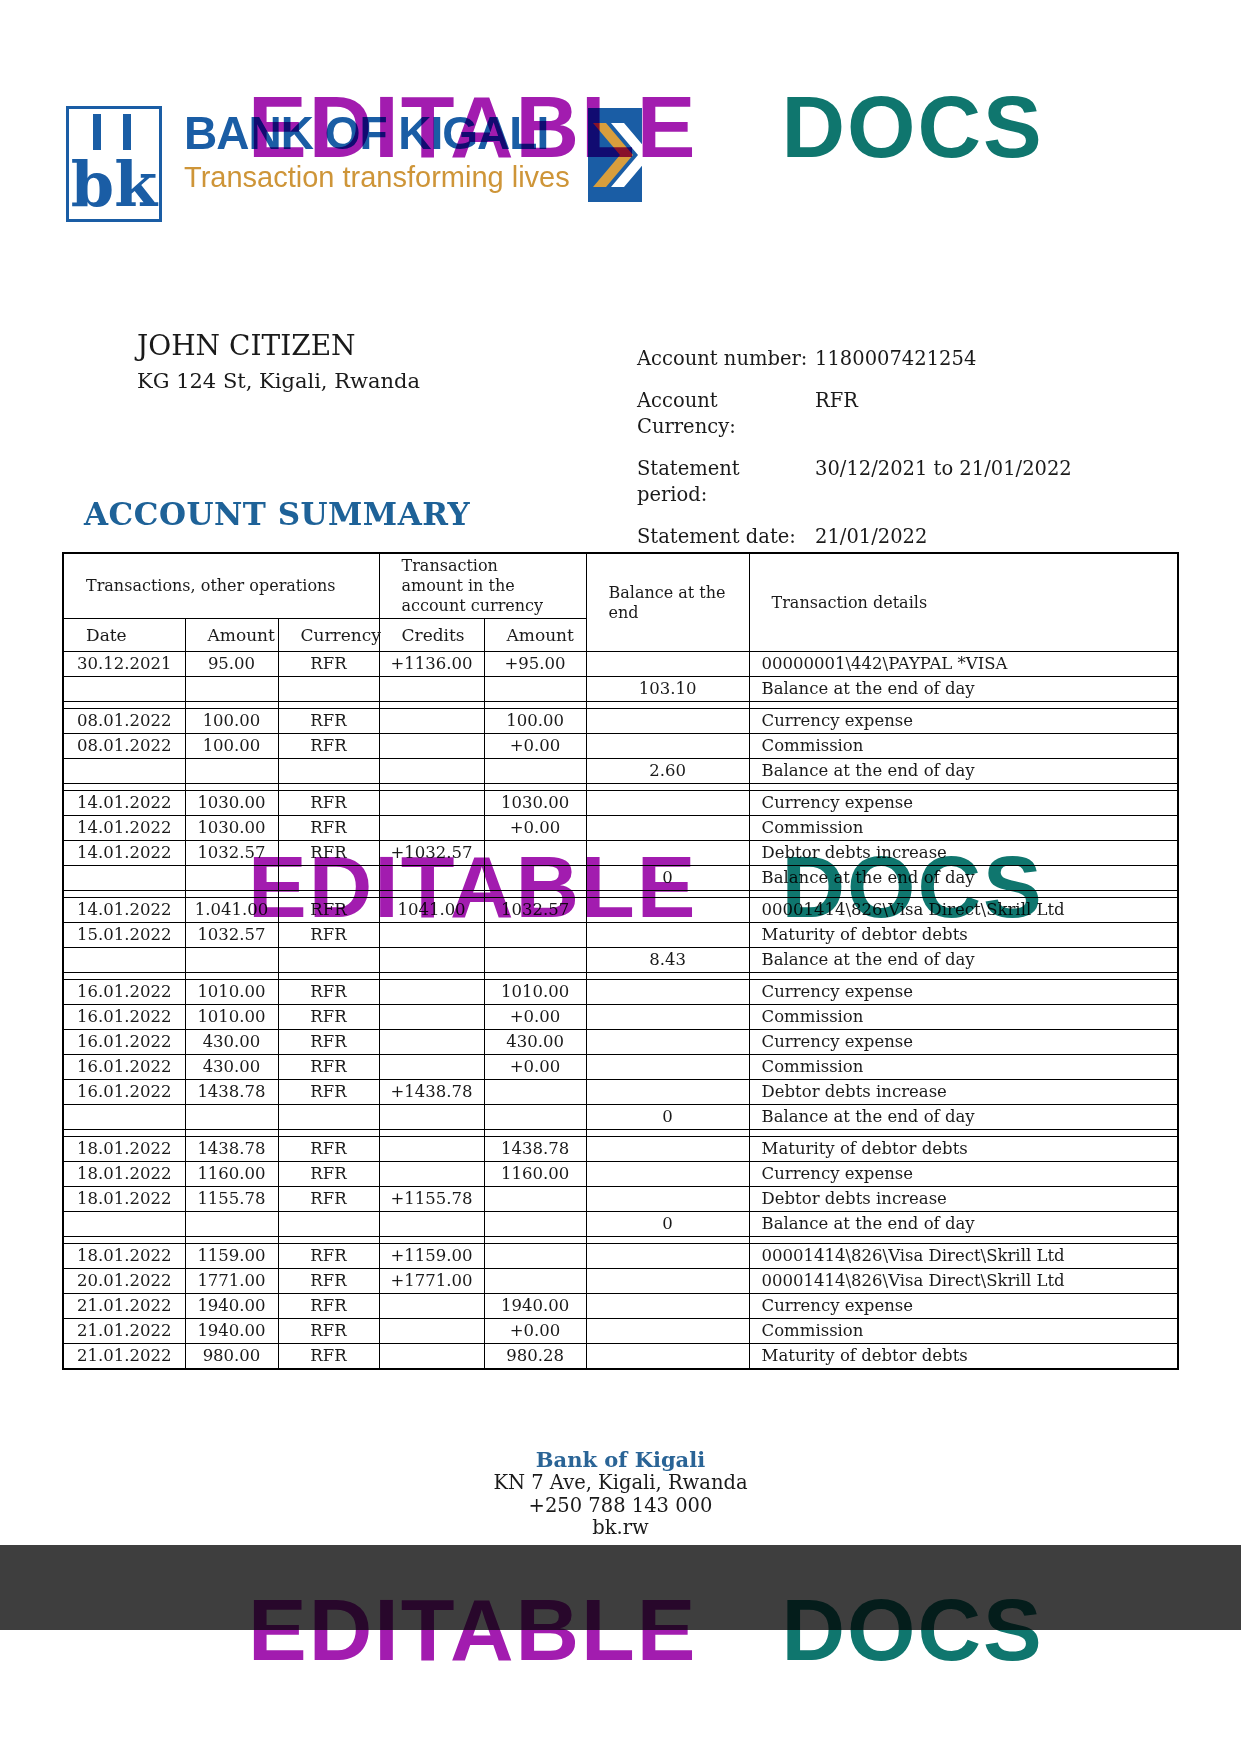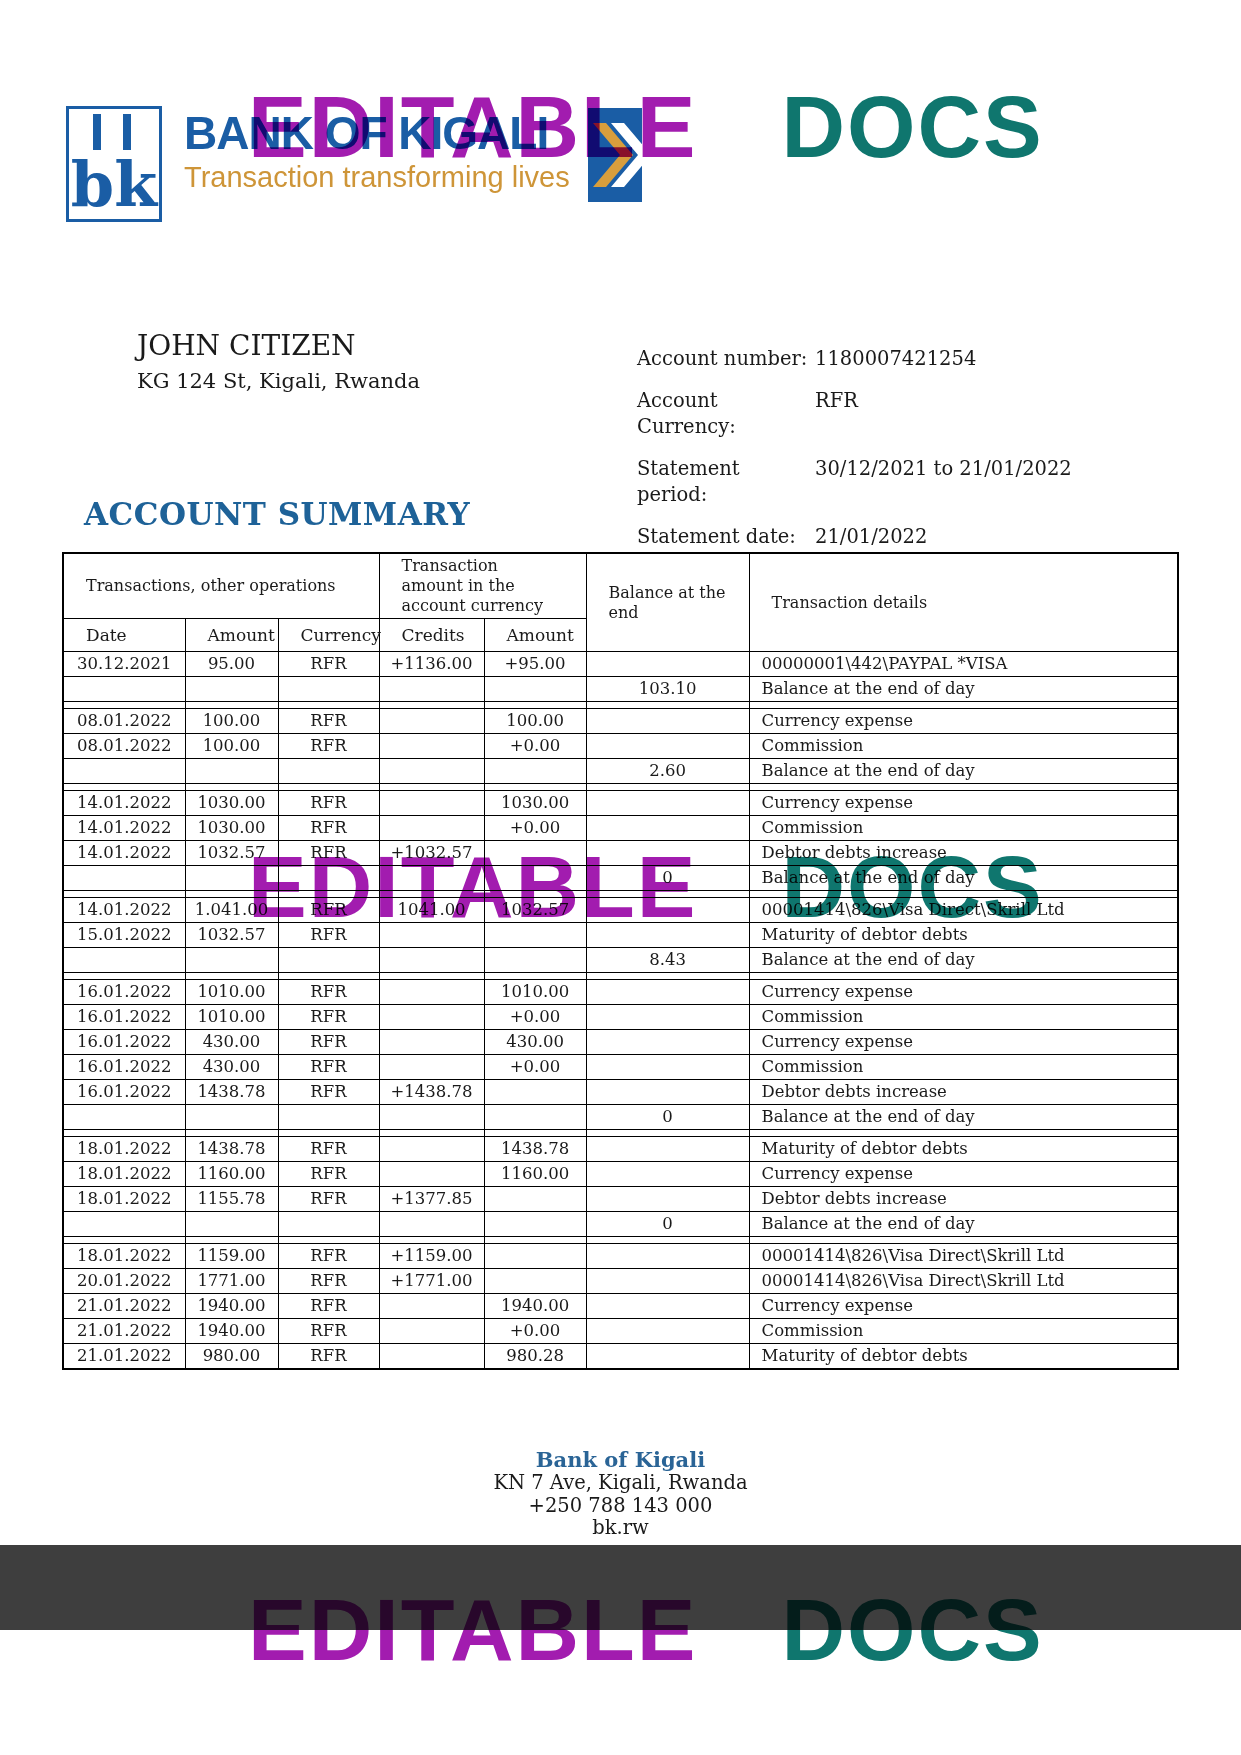--- a/index.html
+++ b/index.html
@@ -384,21 +384,21 @@
           <td class="col-currency">RFR</td>
           <td class="col-credits"></td>
           <td class="col-debits">1160.00</td>
           <td class="col-balance"></td>
           <td class="col-details">Currency expense</td>
         </tr>
         <tr>
           <td class="col-date">18.01.2022</td>
           <td class="col-amount">1155.78</td>
           <td class="col-currency">RFR</td>
-          <td class="col-credits">+1377.85</td>
+          <td class="col-credits">+1155.78</td>
           <td class="col-debits"></td>
           <td class="col-balance"></td>
           <td class="col-details">Debtor debts increase</td>
         </tr>
         <tr>
           <td class="col-date"></td>
           <td class="col-amount"></td>
           <td class="col-currency"></td>
           <td class="col-credits"></td>
           <td class="col-debits"></td>

